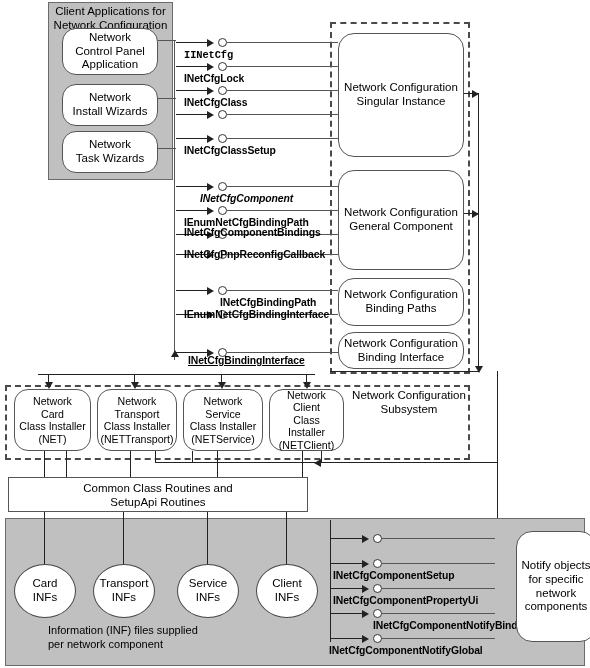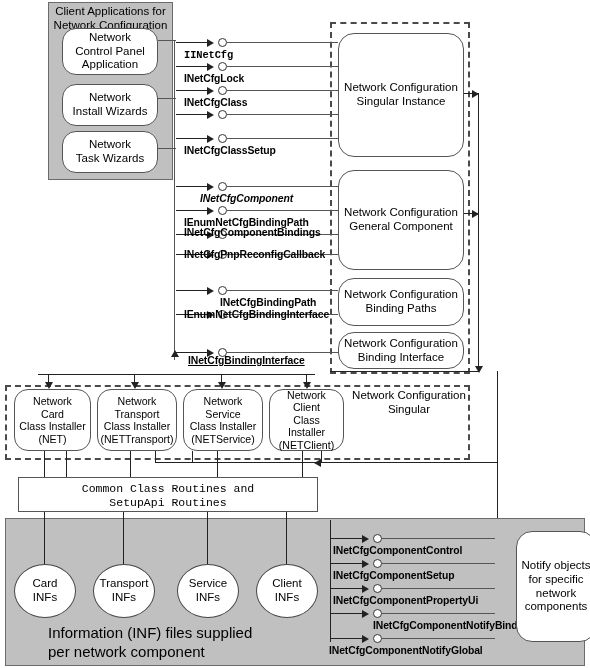--- a/index.html
+++ b/index.html
@@ -72,21 +72,21 @@
     color:#000;
   }
   .iface-label{
     font-size:10.4px;
     font-weight:bold;
     line-height:1.05;
     color:#000;
     letter-spacing:-0.1px;
   }
   .caption{
-    font-size:15px;
+    font-size:11px;
     line-height:1.25;
     color:#000;
   }
 
   
   .lolli{
     width:9px;height:9px;
     border:1.4px solid #333;
     border-radius:50%;
     background:#fff;
@@ -274,21 +274,21 @@
   <div class="abs arr-r" style="left:472px;top:209.5px;"></div>
 
   <div class="abs vline-dk" style="left:478px;top:93px;height:279px;"></div>
   <div class="abs hline-dk" style="left:330px;top:371px;width:149px;"></div>
   <div class="abs arr-d" style="left:474.5px;top:366px;"></div>
 
   <div class="abs dashed-box" style="left:5px;top:385px;width:465px;height:75px;"></div>
 
   <div class="abs panel-title" style="left:344px;top:389px;width:130px;">
     <div>Network Configuration</div>
-    <div>Singular</div>
+    <div>Subsystem</div>
   </div>
 
   <div class="abs hline-dk" style="left:38px;top:374px;width:218px;"></div>
   <div class="abs vline-dk" style="left:48px;top:374px;height:12px;"></div>
   <div class="abs arr-d" style="left:44.5px;top:382px;"></div>
   <div class="abs vline-dk" style="left:134px;top:374px;height:12px;"></div>
   <div class="abs arr-d" style="left:130.5px;top:382px;"></div>
   <div class="abs vline-dk" style="left:221px;top:374px;height:12px;"></div>
   <div class="abs arr-d" style="left:217.5px;top:382px;"></div>
   <div class="abs hline-dk" style="left:255px;top:374px;width:60px;"></div>
@@ -340,21 +340,21 @@
   <div class="abs hline-dk" style="left:155px;top:462px;width:167px;"></div>
   <div class="abs vline-dk" style="left:321px;top:451px;height:12px;"></div>
 
   <div class="abs vline-dk" style="left:66px;top:451px;height:37px;"></div>
   <div class="abs vline-dk" style="left:192px;top:451px;height:12px;"></div>
 
   <div class="abs hline-dk" style="left:322px;top:462px;width:175px;"></div>
   <div class="abs vline-dk" style="left:497px;top:371px;height:150px;"></div>
   <div class="abs arr-r" style="left:314px;top:458.5px;transform:rotate(180deg);"></div>
 
-  <div class="abs plain-box" style="left:18px;top:477px;width:300px;height:35px;font-family:Liberation Mono, monospace;">
+  <div class="abs plain-box" style="left:8px;top:477px;width:300px;height:35px;">
     <div class="panel-title" style="padding-top:4px;">
       <div>Common Class Routines and</div>
       <div>SetupApi Routines</div>
     </div>
   </div>
 
   <div class="abs gray-panel" style="left:5px;top:518px;width:580px;height:148px;"></div>
 
   <div class="abs vline-dk" style="left:44px;top:512px;height:52px;"></div>
   <div class="abs vline-dk" style="left:123px;top:512px;height:52px;"></div>
@@ -393,21 +393,20 @@
     <div>Information (INF) files supplied</div>
     <div>per network component</div>
   </div>
 
   <div class="abs vline-dk" style="left:330px;top:520px;height:122px;"></div>
 
   <div class="abs hline-dk" style="left:331px;top:538px;width:32px;"></div>
   <div class="abs arr-r" style="left:362px;top:534.5px;"></div>
   <div class="abs lolli" style="left:373px;top:534px;"></div>
   <div class="abs hline" style="left:382px;top:538px;width:113px;"></div>
-  <div class="abs iface-label" style="left:333px;top:546px;width:180px;">INetCfgComponentControl</div>
 
   <div class="abs hline-dk" style="left:331px;top:563px;width:32px;"></div>
   <div class="abs arr-r" style="left:362px;top:559.5px;"></div>
   <div class="abs lolli" style="left:373px;top:559px;"></div>
   <div class="abs hline" style="left:382px;top:563px;width:113px;"></div>
   <div class="abs iface-label" style="left:333px;top:571px;width:180px;">INetCfgComponentSetup</div>
 
   <div class="abs hline-dk" style="left:331px;top:588px;width:32px;"></div>
   <div class="abs arr-r" style="left:362px;top:584.5px;"></div>
   <div class="abs lolli" style="left:373px;top:584px;"></div>

